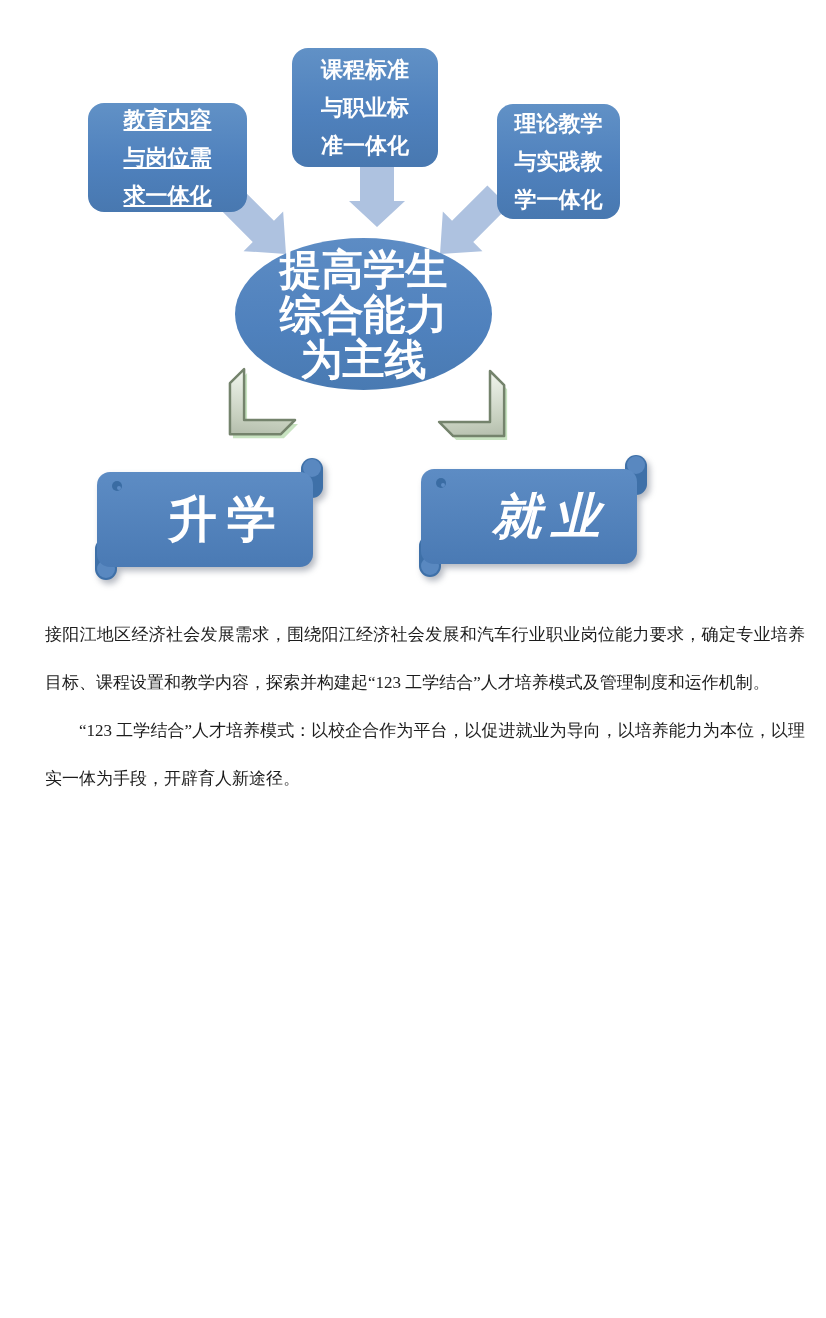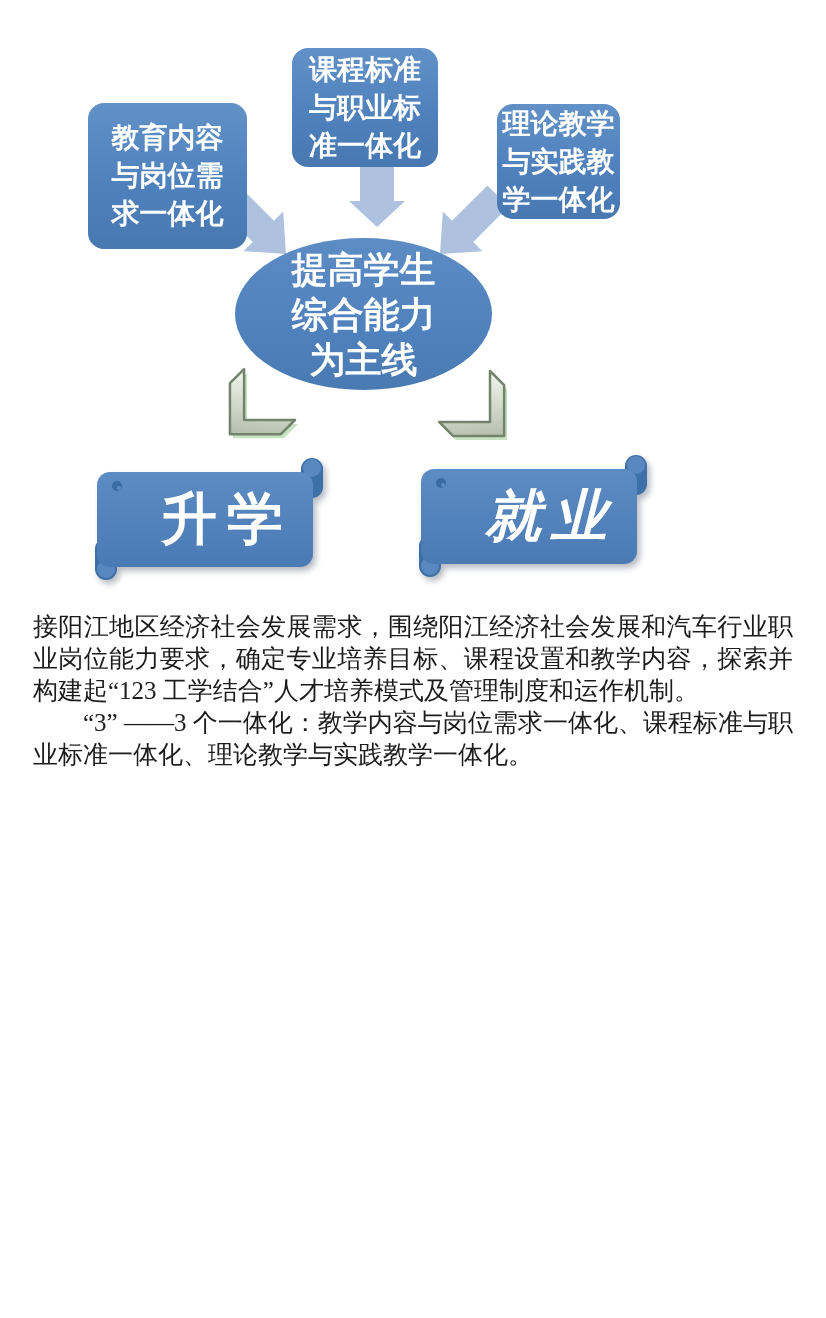--- a/index.html
+++ b/index.html
@@ -9,50 +9,50 @@
     position:relative; width:826px; height:1318px;
     background:#ffffff; overflow:hidden; margin:0 auto;
   }
   
   .diagram { position:absolute; left:0; top:0; width:826px; height:600px; }
   .top-box {
     position:absolute; border-radius:16px;
     background:linear-gradient(180deg,#6191c6 0%,#4f81bd 55%,#4878b0 100%);
     color:#ffffff; display:flex; align-items:center; justify-content:center;
     font-family:"Liberation Sans","DejaVu Sans",sans-serif; font-weight:bold;
-    font-size:28px; line-height:38px; text-align:center;
+    font-size:22px; line-height:38px; text-align:center;
   }
   .top-box .lbl, .ellipse .lbl { white-space:pre-line; }
-  .box-1 { left:88px;  top:103px; width:159px; height:146px; }
+  .box-1 { left:88px;  top:103px; width:159px; height:109px;text-decoration:underline; }
   .box-2 { left:292px; top:48px;  width:146px; height:119px; }
   .box-3 { left:497px; top:104px; width:123px; height:115px; }
   .ellipse {
     position:absolute; left:235px; top:238px; width:257px; height:152px;
     border-radius:50%;
     background:linear-gradient(180deg,#5d8cc4 0%,#4f81bd 60%,#497ab2 100%);
     color:#ffffff; display:flex; align-items:center; justify-content:center;
     font-family:"Liberation Sans","DejaVu Sans",sans-serif; font-weight:bold;
-    font-size:36px; line-height:45px; text-align:center;
+    font-size:42px; line-height:45px; text-align:center;
   }
   .arrows-svg { position:absolute; left:0; top:0; pointer-events:none; }
   .scroll-box { position:absolute; width:228px; height:122px; }
   .scroll-box svg { position:absolute; left:0; top:0;
     filter:drop-shadow(3px 4px 3px rgba(70,80,100,0.40)); }
   .scroll-label {
     position:absolute; left:2px; top:14px; width:250px; height:95px;
     display:flex; align-items:center; justify-content:center;
     color:#ffffff; font-family:"Liberation Sans","DejaVu Sans",sans-serif;
-    font-weight:bold; font-size:56px; letter-spacing:10px; text-indent:10px;
+    font-weight:bold; font-size:49px; letter-spacing:10px; text-indent:10px;
   }
   .sb-1 { left:95px;  top:458px; }
   .sb-2 { left:419px; top:455px;font-style:italic; }
   
   .body-text {
-    position:absolute; left:33px; top:611px; width:760px;
-    color:#1c1c1c; font-size:25px; line-height:32px;
+    position:absolute; left:45px; top:611px; width:760px;
+    color:#1c1c1c; font-size:17px; line-height:48px;
     text-align:justify;
   }
   .body-text p.indent { text-indent:2em; }
 </style>
 </head>
 <body>
 
 <div class="page">
 
   <div class="diagram">
@@ -135,16 +135,16 @@
         <circle cx="22" cy="28" r="5" fill="#3a6ca3"></circle>
         <circle cx="24" cy="30" r="2" fill="#5d8cc4"></circle>
       </svg>
       <div class="scroll-label">就业</div>
     </div>
 
   </div>
 
   <div class="body-text">
     <p>接阳江地区经济社会发展需求，围绕阳江经济社会发展和汽车行业职业岗位能力要求，确定专业培养目标、课程设置和教学内容，探索并构建起“123 工学结合”人才培养模式及管理制度和运作机制。</p>
-    <p class="indent">“3” ——3 个一体化：教学内容与岗位需求一体化、课程标准与职业标准一体化、理论教学与实践教学一体化。</p>
+    <p class="indent">“123 工学结合”人才培养模式：以校企合作为平台，以促进就业为导向，以培养能力为本位，以理实一体为手段，开辟育人新途径。</p>
   </div>
 
 </div>
 
 </body></html>

